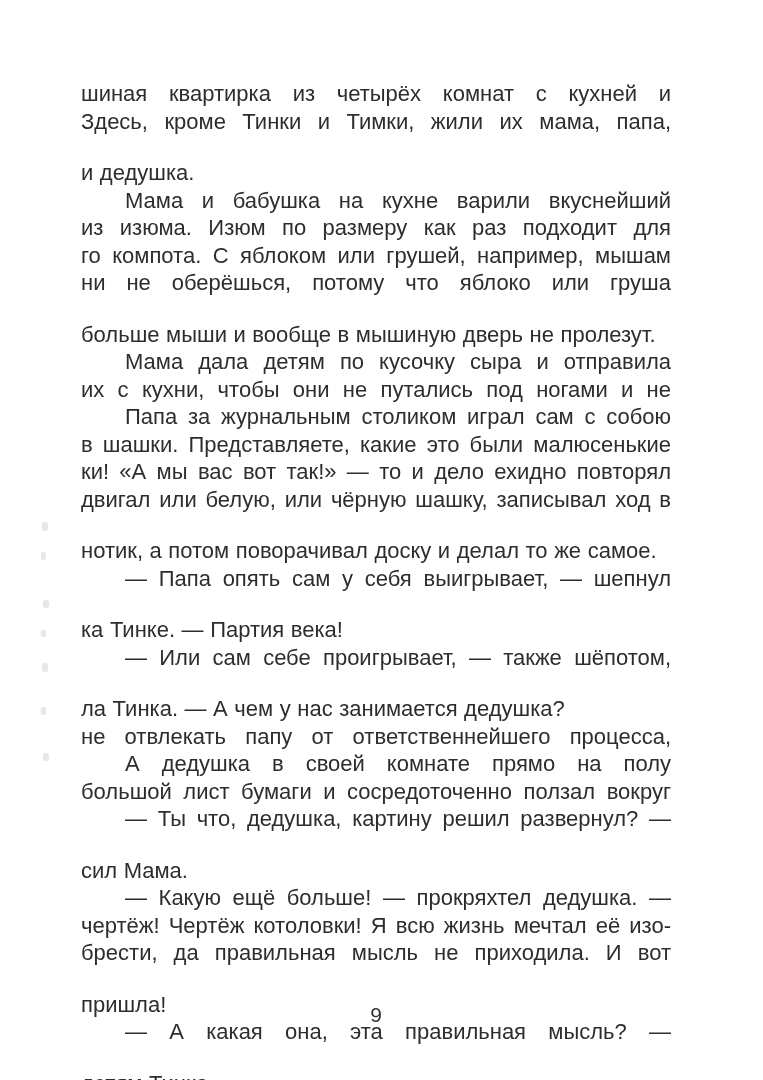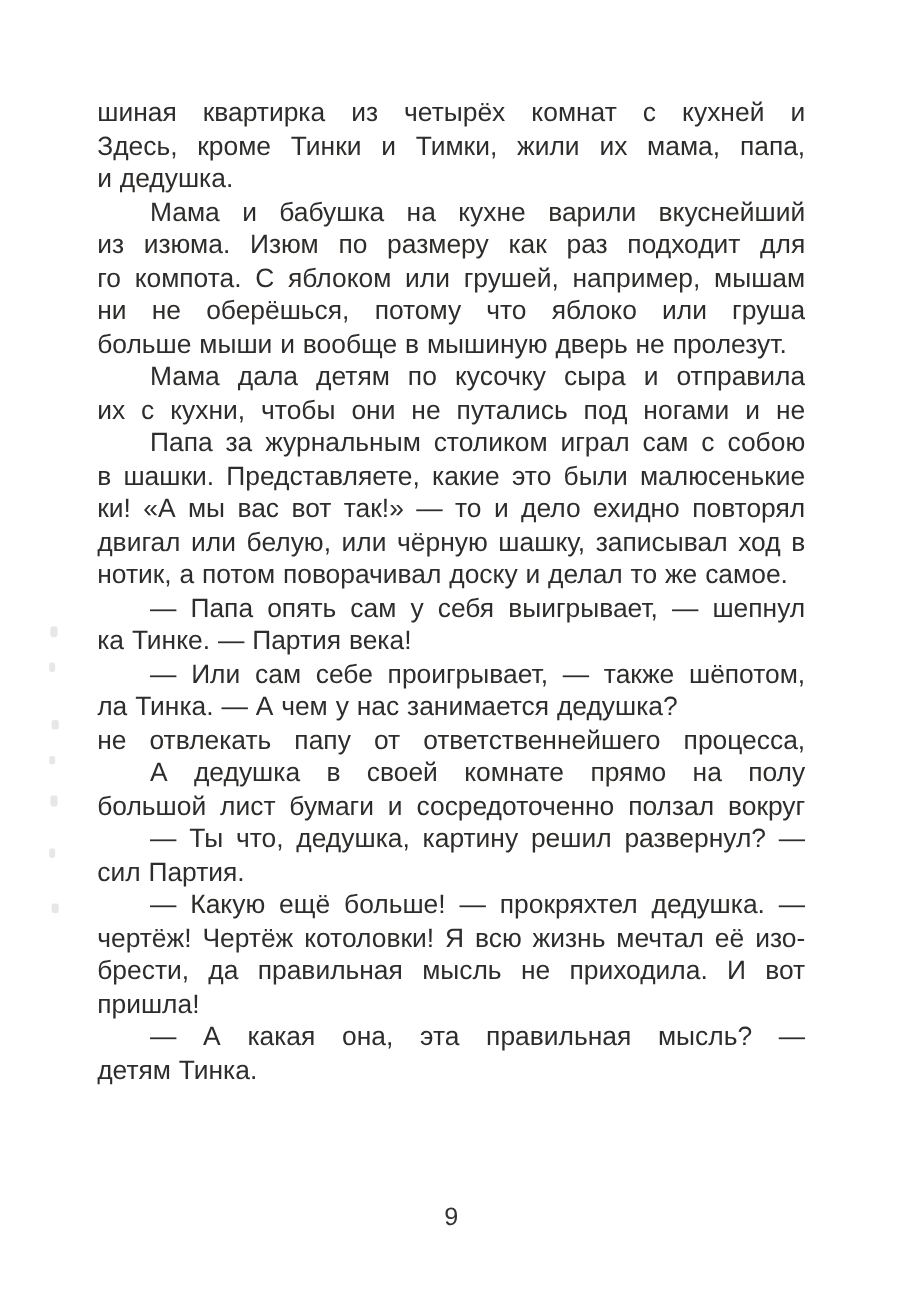--- a/index.html
+++ b/index.html
@@ -28,20 +28,21 @@
     height: 27.5px;
     overflow: hidden;
     text-align: justify;
     text-align-last: justify;
     -moz-text-align-last: justify;
     word-spacing: 0.02em;
   }
   .line.no-just {
     text-align: left;
     text-align-last: left;
+    margin-top: 24px;
     -moz-text-align-last: left;
   }
   .line.indent {
     text-indent: 44px;
   }
   .page-number {
     position: absolute;
     top: 1003px;
     left: 81px;
     width: 590px;
@@ -87,21 +88,21 @@
       <div class="line">двигал или белую, или чёрную шашку, записывал ход в блок-</div>
       <div class="line no-just">нотик, а потом поворачивал доску и делал то же самое.</div>
       <div class="line indent">— Папа опять сам у себя выигрывает, — шепнул Тим-</div>
       <div class="line no-just">ка Тинке. — Партия века!</div>
       <div class="line indent">— Или сам себе проигрывает, — также шёпотом, чтобы</div>
       <div class="line no-just">ла Тинка. — А чем у нас занимается дедушка?</div>
       <div class="line">не отвлекать папу от ответственнейшего процесса, ответи-</div>
       <div class="line indent">А дедушка в своей комнате прямо на полу развернул</div>
       <div class="line">большой лист бумаги и сосредоточенно ползал вокруг</div>
       <div class="line indent">— Ты что, дедушка, картину решил развернул? — спро-</div>
-      <div class="line no-just">сил Партия.</div>
+      <div class="line no-just">сил Мама.</div>
       <div class="line indent">— Какую ещё больше! — прокряхтел дедушка. — Это</div>
       <div class="line">чертёж! Чертёж котоловки! Я всю жизнь мечтал её изо-</div>
       <div class="line">брести, да правильная мысль не приходила. И вот наконец</div>
       <div class="line no-just">пришла!</div>
       <div class="line indent">— А какая она, эта правильная мысль? — поинтересо-</div>
       <div class="line no-just">детям Тинка.</div>
     </div>
 
   <div class="page-number">9</div>
 

